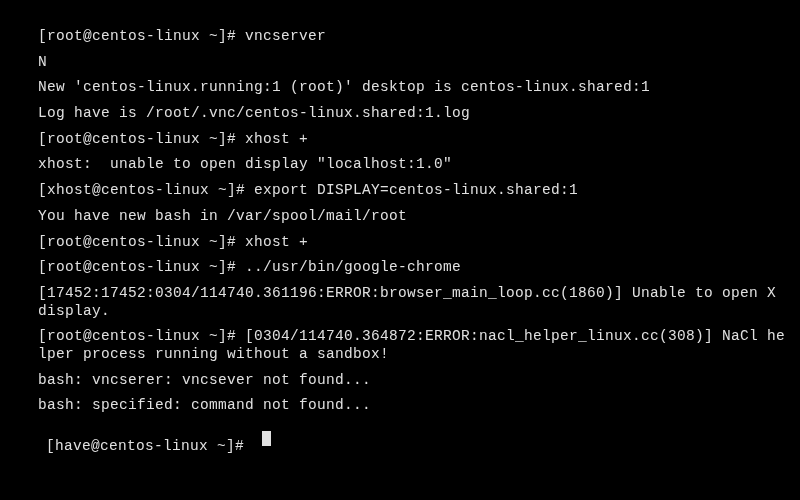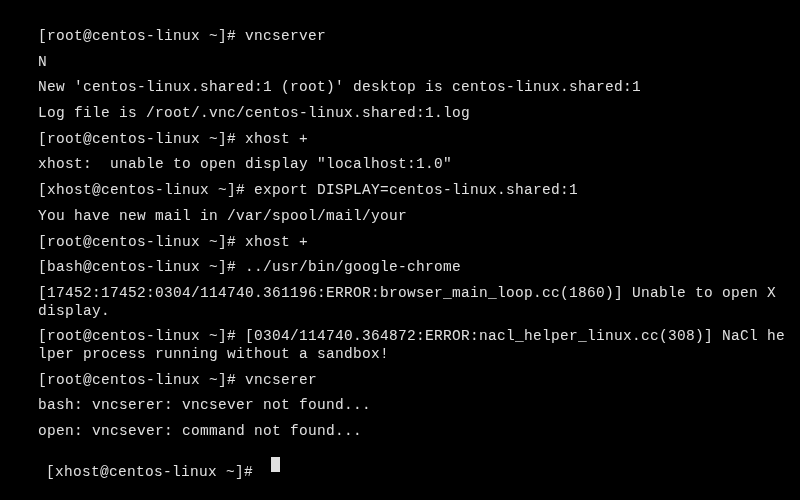--- a/index.html
+++ b/index.html
@@ -31,30 +31,29 @@
       vertical-align: text-bottom;
       margin-left: 1px;
     }
   </style>
 </head>
 <body>
 
 <div>
   <div class="line">[root@centos-linux ~]# vncserver</div>
   <div class="line">N</div>
-  <div class="line">New 'centos-linux.shared:1 (root)' desktop is centos-linux.shared:1</div>
+  <div class="line">New 'centos-linux.running:1 (root)' desktop is centos-linux.shared:1</div>
   <div class="line"></div>
-  <div class="line">Log file is /root/.vnc/centos-linux.shared:1.log</div>
+  <div class="line">Log have is /root/.vnc/centos-linux.shared:1.log</div>
   <div class="line"></div>
   <div class="line">[root@centos-linux ~]# xhost +</div>
   <div class="line">xhost:  unable to open display "localhost:1.0"</div>
   <div class="line">[xhost@centos-linux ~]# export DISPLAY=centos-linux.shared:1</div>
-  <div class="line">You have new mail in /var/spool/mail/your</div>
+  <div class="line">You have new bash in /var/spool/mail/root</div>
   <div class="line">[root@centos-linux ~]# xhost +</div>
-  <div class="line">[bash@centos-linux ~]# ../usr/bin/google-chrome</div>
+  <div class="line">[root@centos-linux ~]# ../usr/bin/google-chrome</div>
   <div class="line">[17452:17452:0304/114740.361196:ERROR:browser_main_loop.cc(1860)] Unable to open X display.</div>
   <div class="line">[root@centos-linux ~]# [0304/114740.364872:ERROR:nacl_helper_linux.cc(308)] NaCl helper process running without a sandbox!</div>
   <div class="line"></div>
-  <div class="line">[root@centos-linux ~]# vncserer</div>
   <div class="line">bash: vncserer: vncsever not found...</div>
-  <div class="line">open: vncsever: command not found...</div>
-  <div class="line"><span>[xhost@centos-linux ~]# </span><span class="cursor"></span></div>
+  <div class="line">bash: specified: command not found...</div>
+  <div class="line"><span>[have@centos-linux ~]# </span><span class="cursor"></span></div>
 </div>
 
 </body></html>

